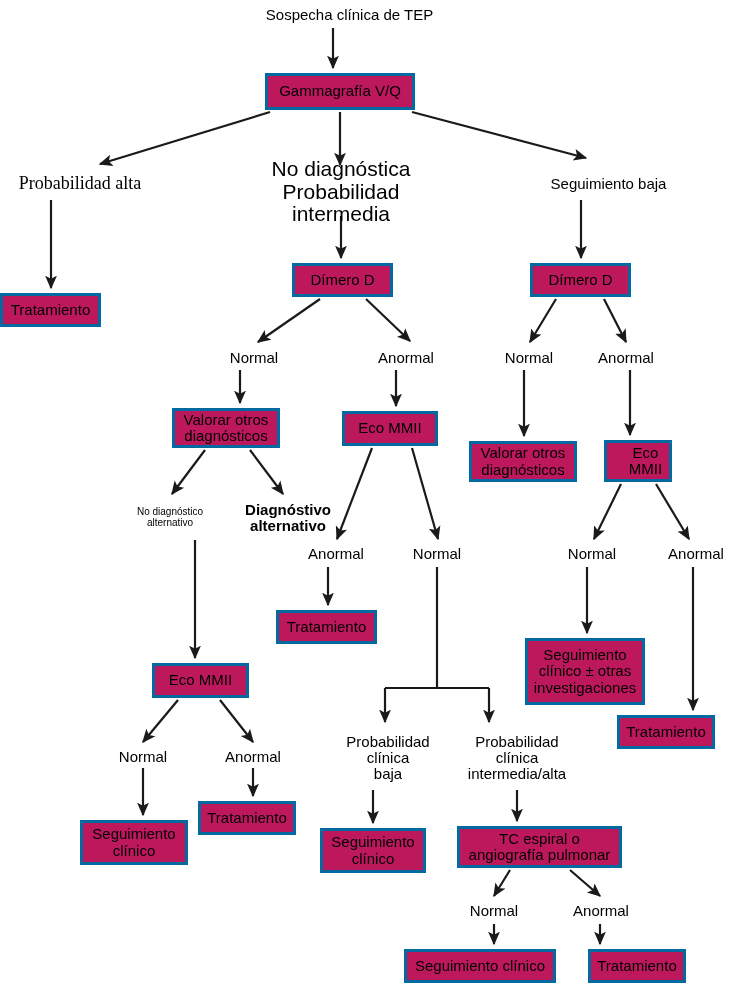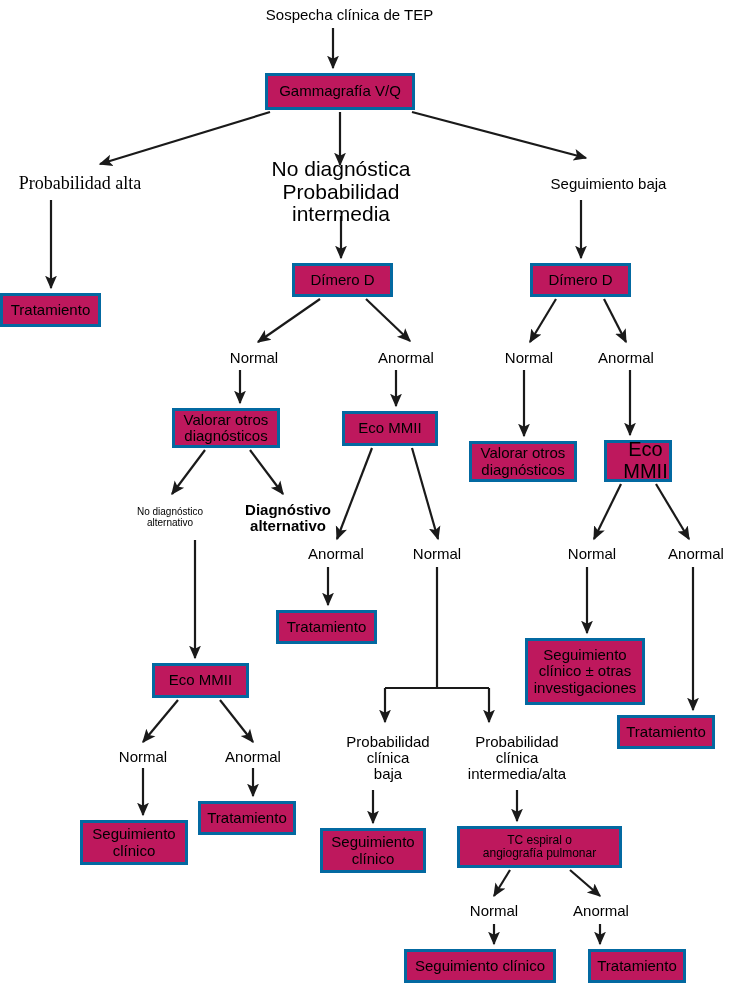--- a/index.html
+++ b/index.html
@@ -107,21 +107,21 @@
       <div class="node box" style="left: 530px; top: 263px; width: 101px; height: 34px; font-size: 15px;">Dímero D</div>
       <div class="node plain" style="left: 224px; top: 348px; width: 60px; height: 20px; font-size: 15px;">Normal</div>
       <div class="node plain" style="left: 372px; top: 348px; width: 68px; height: 20px; font-size: 15px;">Anormal</div>
       <div class="node plain" style="left: 499px; top: 348px; width: 60px; height: 20px; font-size: 15px;">Normal</div>
       <div class="node plain" style="left: 592px; top: 348px; width: 68px; height: 20px; font-size: 15px;">Anormal</div>
       <div class="node box" style="left: 172px; top: 408px; width: 108px; height: 40px; font-size: 15px;">Valorar otros
 diagnósticos</div>
       <div class="node box" style="left: 342px; top: 411px; width: 96px; height: 35px; font-size: 15px;">Eco MMII</div>
       <div class="node box" style="left: 469px; top: 441px; width: 108px; height: 41px; font-size: 15px;">Valorar otros
 diagnósticos</div>
-      <div class="node box" style="left: 604px; top: 440px; width: 68px; height: 42px; font-size: 20px; padding-left: 15px;">Eco
+      <div class="node box" style="left: 604px; top: 440px; width: 68px; height: 42px; font-size: 15px; padding-left: 15px;">Eco
 MMII</div>
       <div class="node plain" style="left: 108px; top: 498px; width: 124px; height: 40px; font-size: 10px;">No diagnóstico
 alternativo</div>
       <div class="node plain" style="left: 238px; top: 498px; width: 100px; height: 40px; font-size: 15px; font-weight: bold;">Diagnóstivo
 alternativo</div>
       <div class="node plain" style="left: 302px; top: 544px; width: 68px; height: 20px; font-size: 15px;">Anormal</div>
       <div class="node plain" style="left: 407px; top: 544px; width: 60px; height: 20px; font-size: 15px;">Normal</div>
       <div class="node plain" style="left: 562px; top: 544px; width: 60px; height: 20px; font-size: 15px;">Normal</div>
       <div class="node plain" style="left: 662px; top: 544px; width: 68px; height: 20px; font-size: 15px;">Anormal</div>
       <div class="node box" style="left: 276px; top: 610px; width: 101px; height: 34px; font-size: 15px;">Tratamiento</div>
@@ -136,20 +136,20 @@
       <div class="node plain" style="left: 455px; top: 728px; width: 124px; height: 60px; font-size: 15px;">Probabilidad
 clínica
 intermedia/alta</div>
       <div class="node plain" style="left: 113px; top: 747px; width: 60px; height: 20px; font-size: 15px;">Normal</div>
       <div class="node plain" style="left: 219px; top: 747px; width: 68px; height: 20px; font-size: 15px;">Anormal</div>
       <div class="node box" style="left: 198px; top: 801px; width: 98px; height: 34px; font-size: 15px;">Tratamiento</div>
       <div class="node box" style="left: 80px; top: 820px; width: 108px; height: 45px; font-size: 15px;">Seguimiento
 clínico</div>
       <div class="node box" style="left: 320px; top: 828px; width: 106px; height: 45px; font-size: 15px;">Seguimiento
 clínico</div>
-      <div class="node box" style="left: 457px; top: 826px; width: 165px; height: 42px; font-size: 12px;">TC espiral o
+      <div class="node box" style="left: 457px; top: 826px; width: 165px; height: 42px; font-size: 15px;">TC espiral o
 angiografía pulmonar</div>
       <div class="node plain" style="left: 464px; top: 901px; width: 60px; height: 20px; font-size: 15px;">Normal</div>
       <div class="node plain" style="left: 567px; top: 901px; width: 68px; height: 20px; font-size: 15px;">Anormal</div>
       <div class="node box" style="left: 404px; top: 949px; width: 152px; height: 34px; font-size: 15px;">Seguimiento clínico</div>
       <div class="node box" style="left: 588px; top: 949px; width: 98px; height: 34px; font-size: 15px;">Tratamiento</div>
     </div>
 </div>
 
 </body></html>

